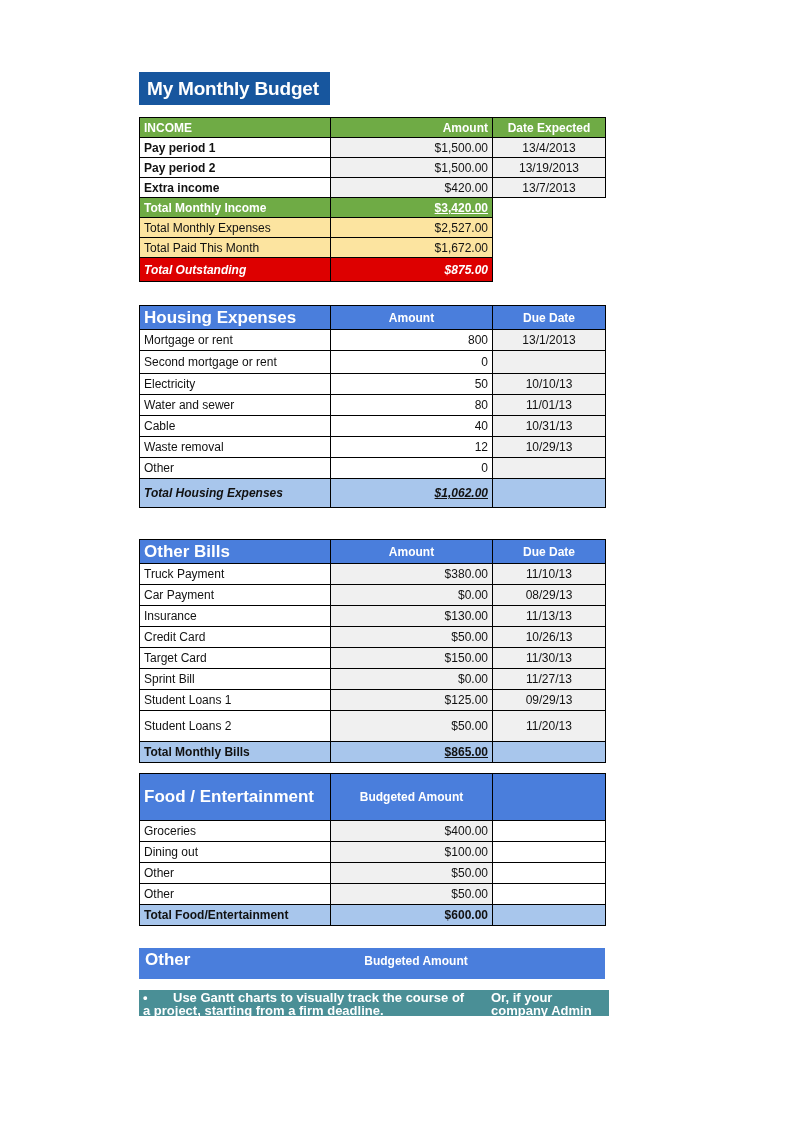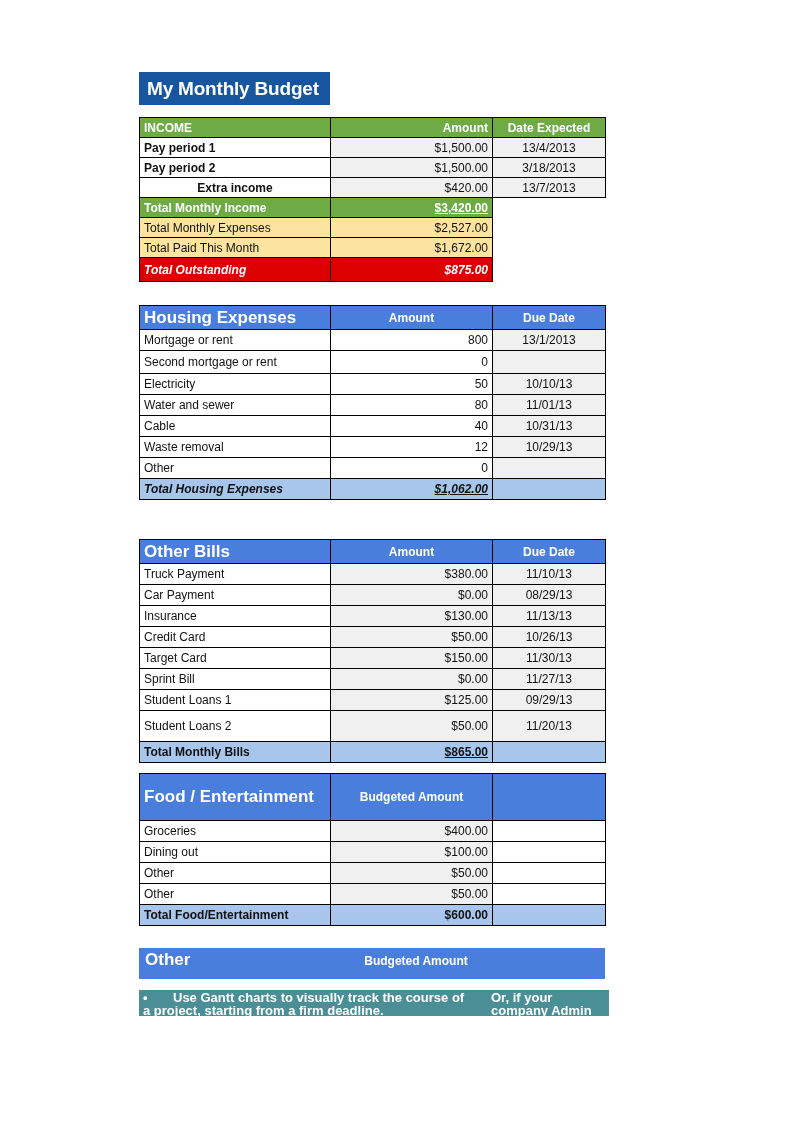--- a/index.html
+++ b/index.html
@@ -205,24 +205,24 @@
       </tr>
 
       <tr>
         <td class="c-label" style="font-weight:bold;">Pay period 1</td>
         <td class="c-amount gray">$1,500.00</td>
         <td class="c-date">13/4/2013</td>
       </tr>
       <tr>
         <td class="c-label" style="font-weight:bold;">Pay period 2</td>
         <td class="c-amount gray">$1,500.00</td>
-        <td class="c-date">3/18/2013</td>
-      </tr>
-      <tr>
-        <td class="c-label" style="font-weight:bold;text-align:center;">Extra income</td>
+        <td class="c-date">13/19/2013</td>
+      </tr>
+      <tr>
+        <td class="c-label" style="font-weight:bold;">Extra income</td>
         <td class="c-amount gray">$420.00</td>
         <td class="c-date">13/7/2013</td>
       </tr>
 
       <tr>
         <td class="c-label row-total-green">Total Monthly Income</td>
         <td class="c-amount row-total-green">
           <span class="u">$3,420.00</span>
         </td>
         <td class="noborder"></td>
@@ -283,21 +283,21 @@
         <td class="c-amount white" style="height:21px;">12</td>
         <td class="c-date" style="height:21px;">10/29/13</td>
       </tr>
       <tr>
         <td class="c-label" style="height:21px;">Other</td>
         <td class="c-amount white" style="height:21px;">0</td>
         <td class="c-date" style="height:21px;"></td>
       </tr>
 
       <tr>
-        <td class="c-label row-total-blue" style="height:21px;">Total Housing Expenses</td>
+        <td class="c-label row-total-blue" style="height:29px;">Total Housing Expenses</td>
         <td class="c-amount row-total-blue" style="height:21px;">
           <span class="u">$1,062.00</span>
         </td>
         <td class="c-date row-total-blue" style="height:21px;"></td>
       </tr>
     </tbody>
   </table>
 
   <table class="bt" style="left:139px; top:539px;">
     <tbody>

